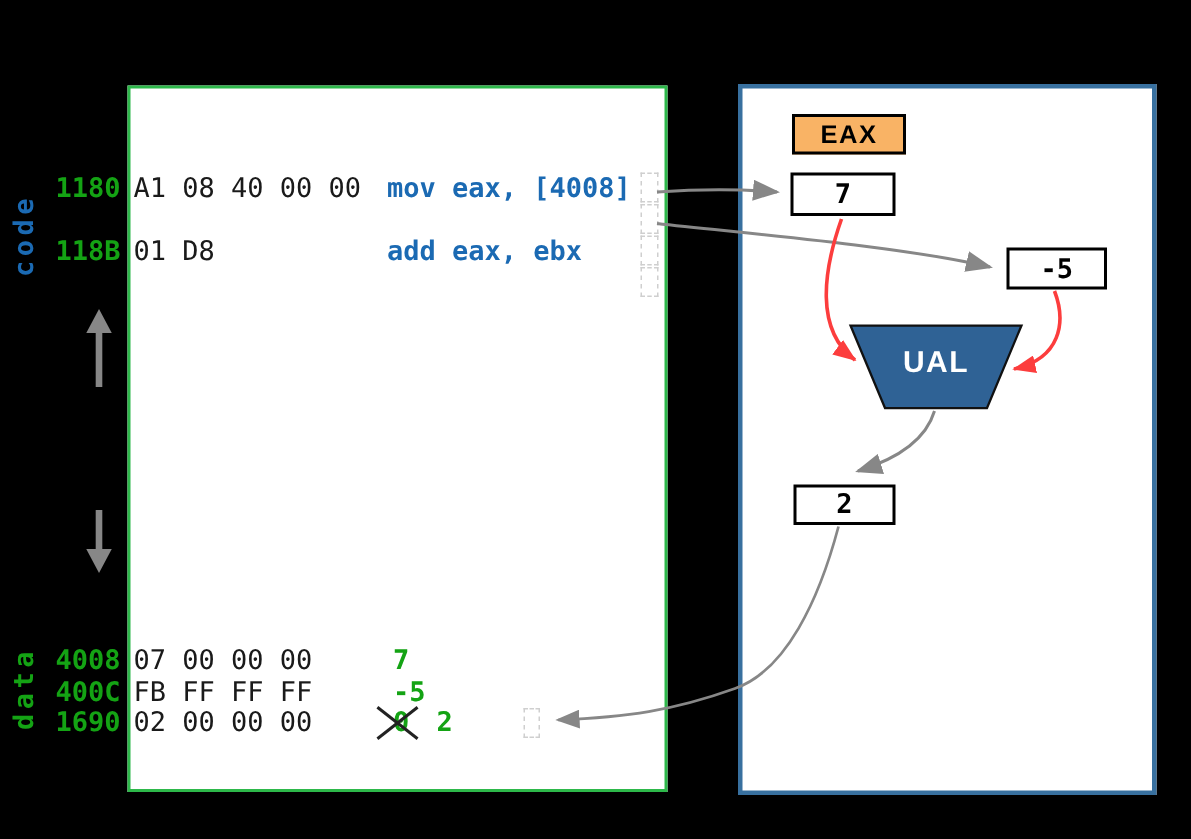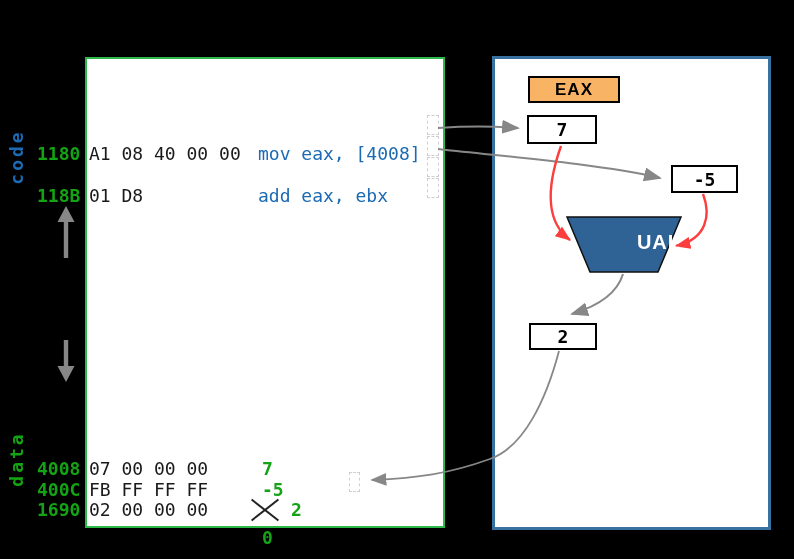--- a/index.html
+++ b/index.html
@@ -9,41 +9,41 @@
   }
   html,body{margin:0;padding:0;background:var(--bg);}
   #stage{position:relative;width:794px;height:559px;background:var(--bg);overflow:hidden;
          font-family:"DejaVu Sans Mono",monospace;}
   .panel{position:absolute;background:var(--panel);box-sizing:border-box;}
   #memory-panel{left:85px;top:57px;width:360px;height:471px;border:2px solid var(--green-border);}
   #cpu-panel{left:492px;top:56px;width:279px;height:474px;border:3px solid var(--blue-border);}
 
   .mono{font-size:18px;line-height:21px;white-space:pre;}
   .mem-row{position:absolute;left:37px;height:21px;width:420px;z-index:3;}
-  .mem-row span{position:absolute;top:0;margin-top:28px;}
+  .mem-row span{position:absolute;top:0;}
   .addr{left:0;width:43px;text-align:right;color:var(--green-text);font-weight:bold;}
   .bytes{left:52px;color:var(--ink);}
-  .instr{left:221px;color:var(--blue-text);font-weight:normal;}
+  .instr{left:221px;color:var(--blue-text);font-weight:bold;}
   .gval{left:225px;color:var(--green-text);font-weight:bold;}
 
   .vlabel{position:absolute;width:70px;height:22px;text-align:center;font-size:18px;
           line-height:22px;font-weight:bold;letter-spacing:3px;transform:rotate(-90deg);z-index:3;}
   #code-label{left:-18px;top:146px;color:var(--blue-text);}
   #data-label{left:-18px;top:448px;color:var(--green-text);}
 
   .dash-box{position:absolute;border:1px dashed var(--dashed);box-sizing:border-box;z-index:3;}
 
-  .reg-label{position:absolute;width:92px;height:27px;background:var(--orange);
+  .reg-label{position:absolute;width:76px;height:27px;background:var(--orange);
              border:2px solid #000;box-sizing:border-box;text-align:center;
              font-family:"Liberation Sans",sans-serif;font-size:17px;font-weight:bold;
              line-height:23px;color:#000;letter-spacing:1px;z-index:3;}
   .val-box{position:absolute;background:#fff;border:2px solid #000;box-sizing:border-box;
            text-align:center;font-size:18px;font-weight:bold;color:#000;z-index:3;}
 
-  #ual-label{position:absolute;left:567px;top:231px;width:114px;height:26px;text-align:right;
+  #ual-label{position:absolute;left:567px;top:231px;width:114px;height:26px;text-align:center;
              font-family:"Liberation Sans",sans-serif;font-size:20px;font-weight:bold;
              color:#fff;letter-spacing:1px;z-index:5;}
 
   
   .crossed-wrap{position:absolute;left:214px;top:0;width:27px;height:21px;}
   .crossed-wrap .old{position:absolute;left:11px;top:0;color:var(--green-text);font-weight:bold;}
   .crossed-wrap i{position:absolute;left:-3px;top:10px;width:34px;height:0;
                   border-top:2px solid #222;}
   .crossed-wrap i.a{transform:rotate(38deg);}
   .crossed-wrap i.b{transform:rotate(-38deg);}

